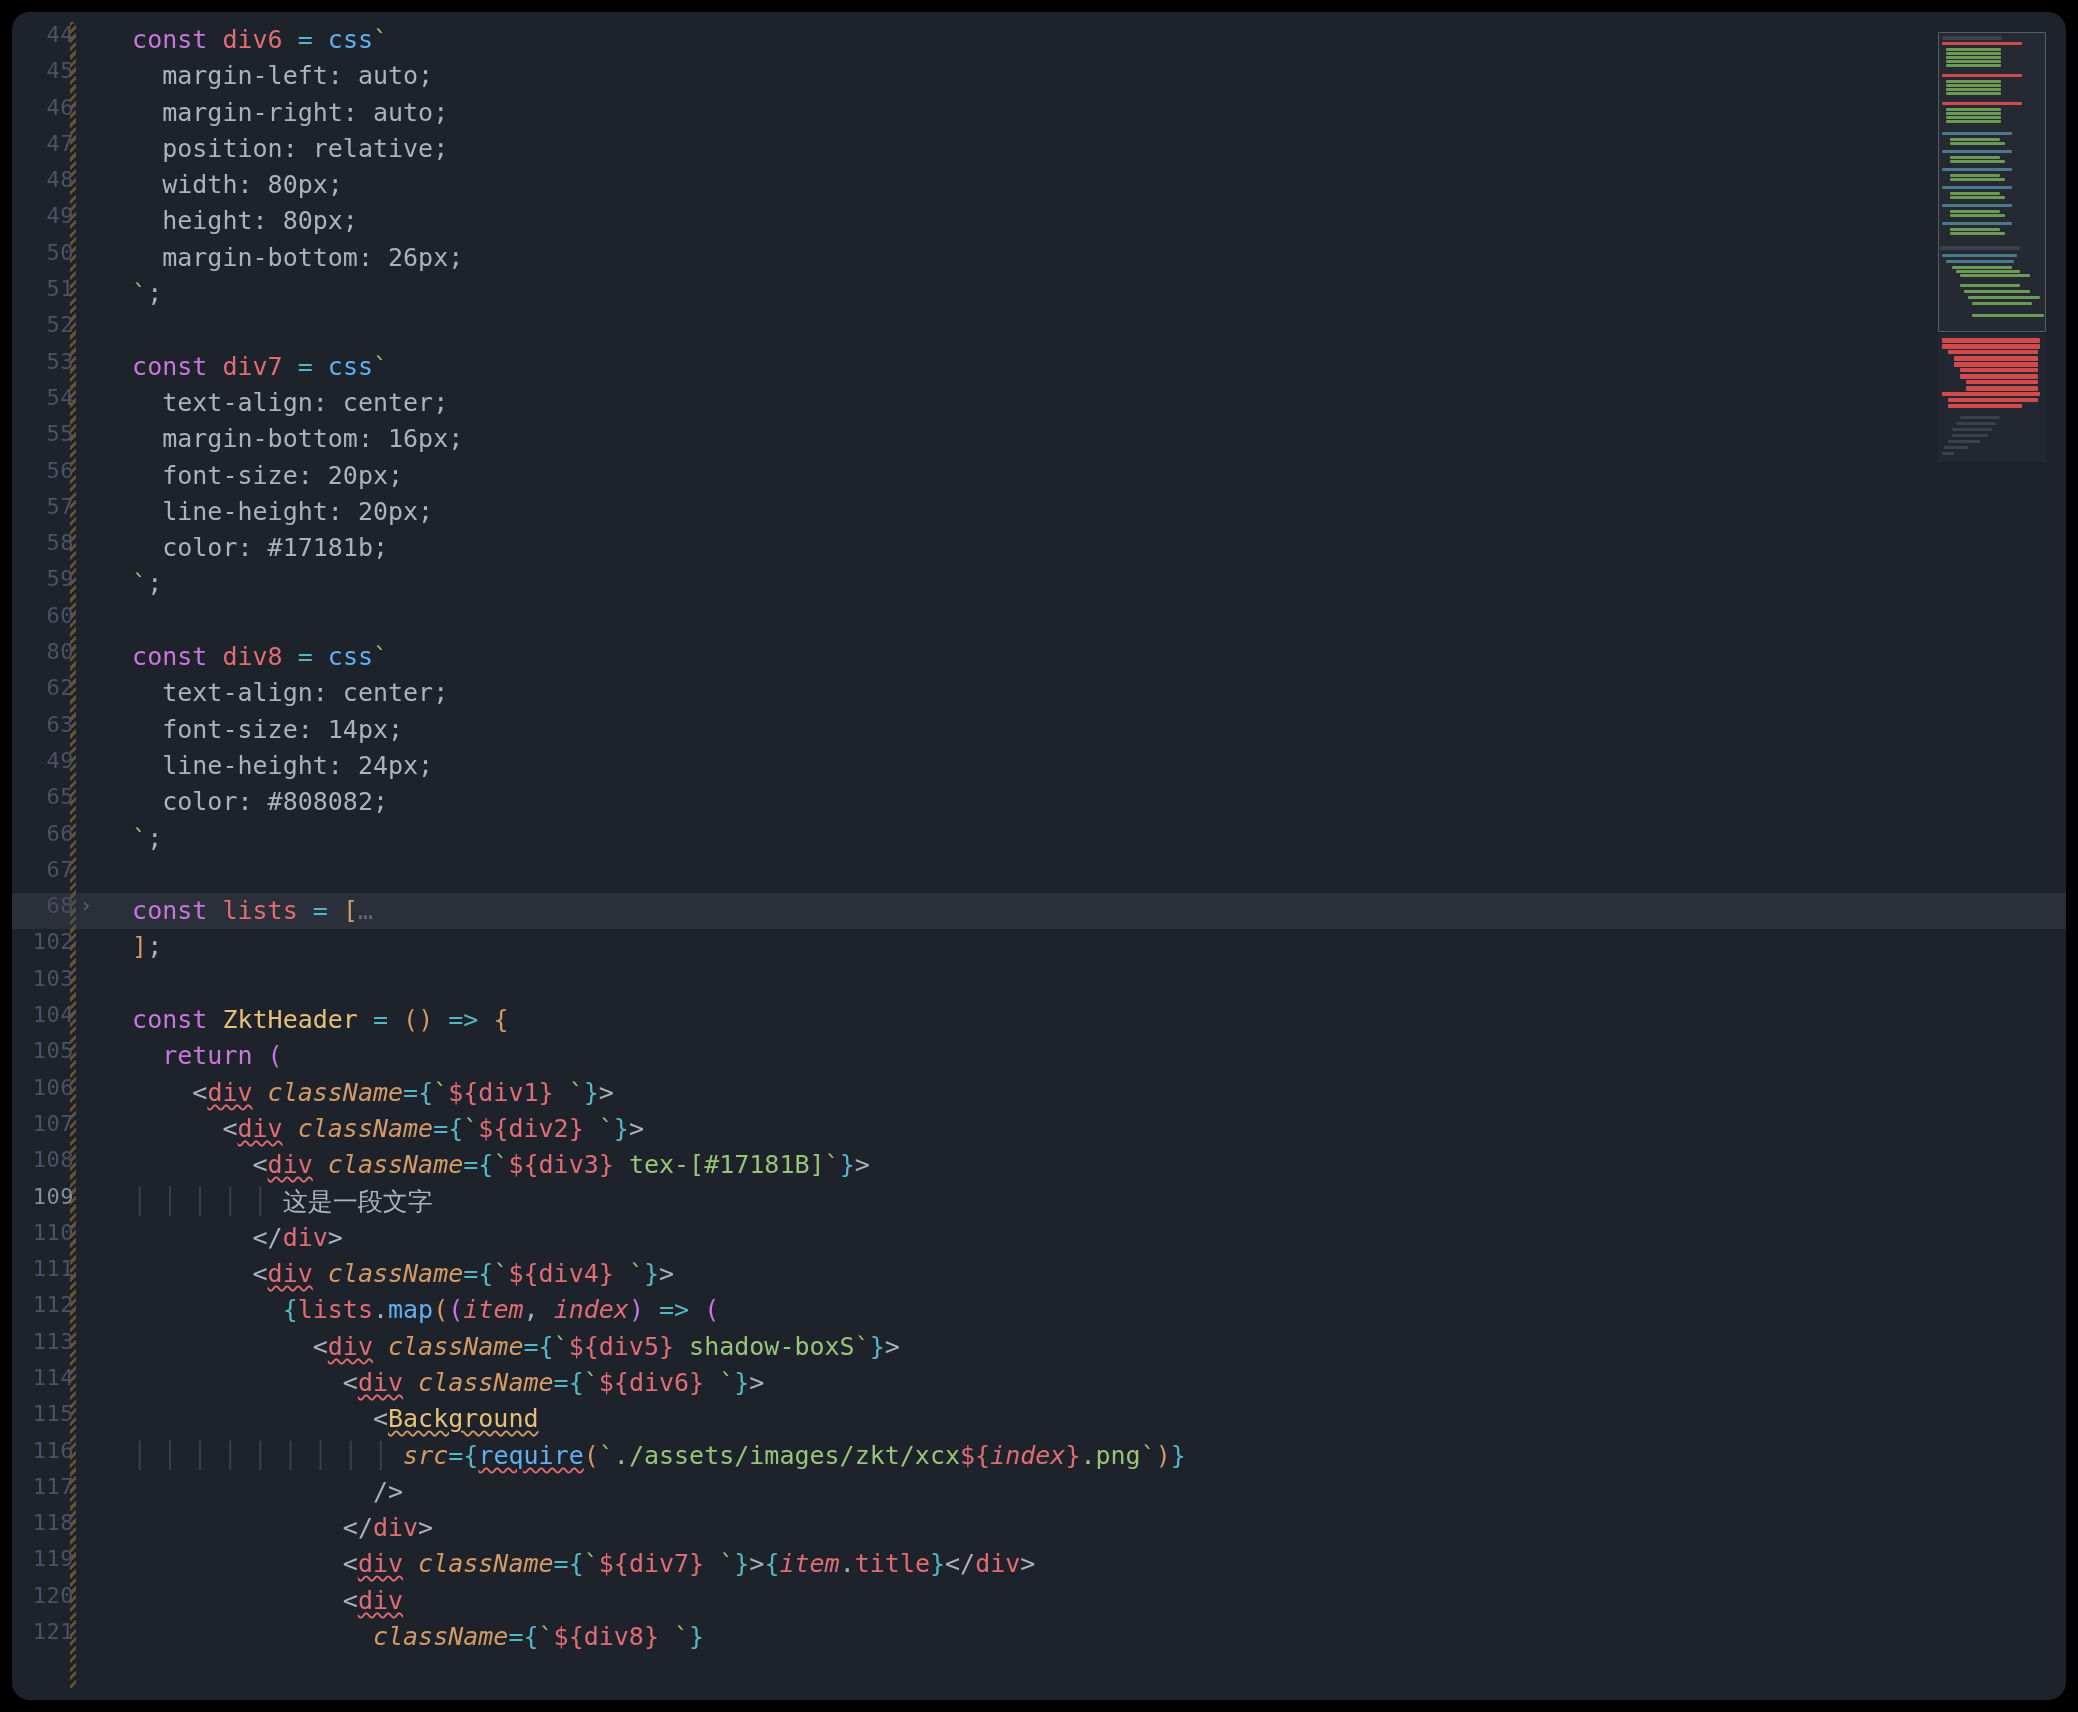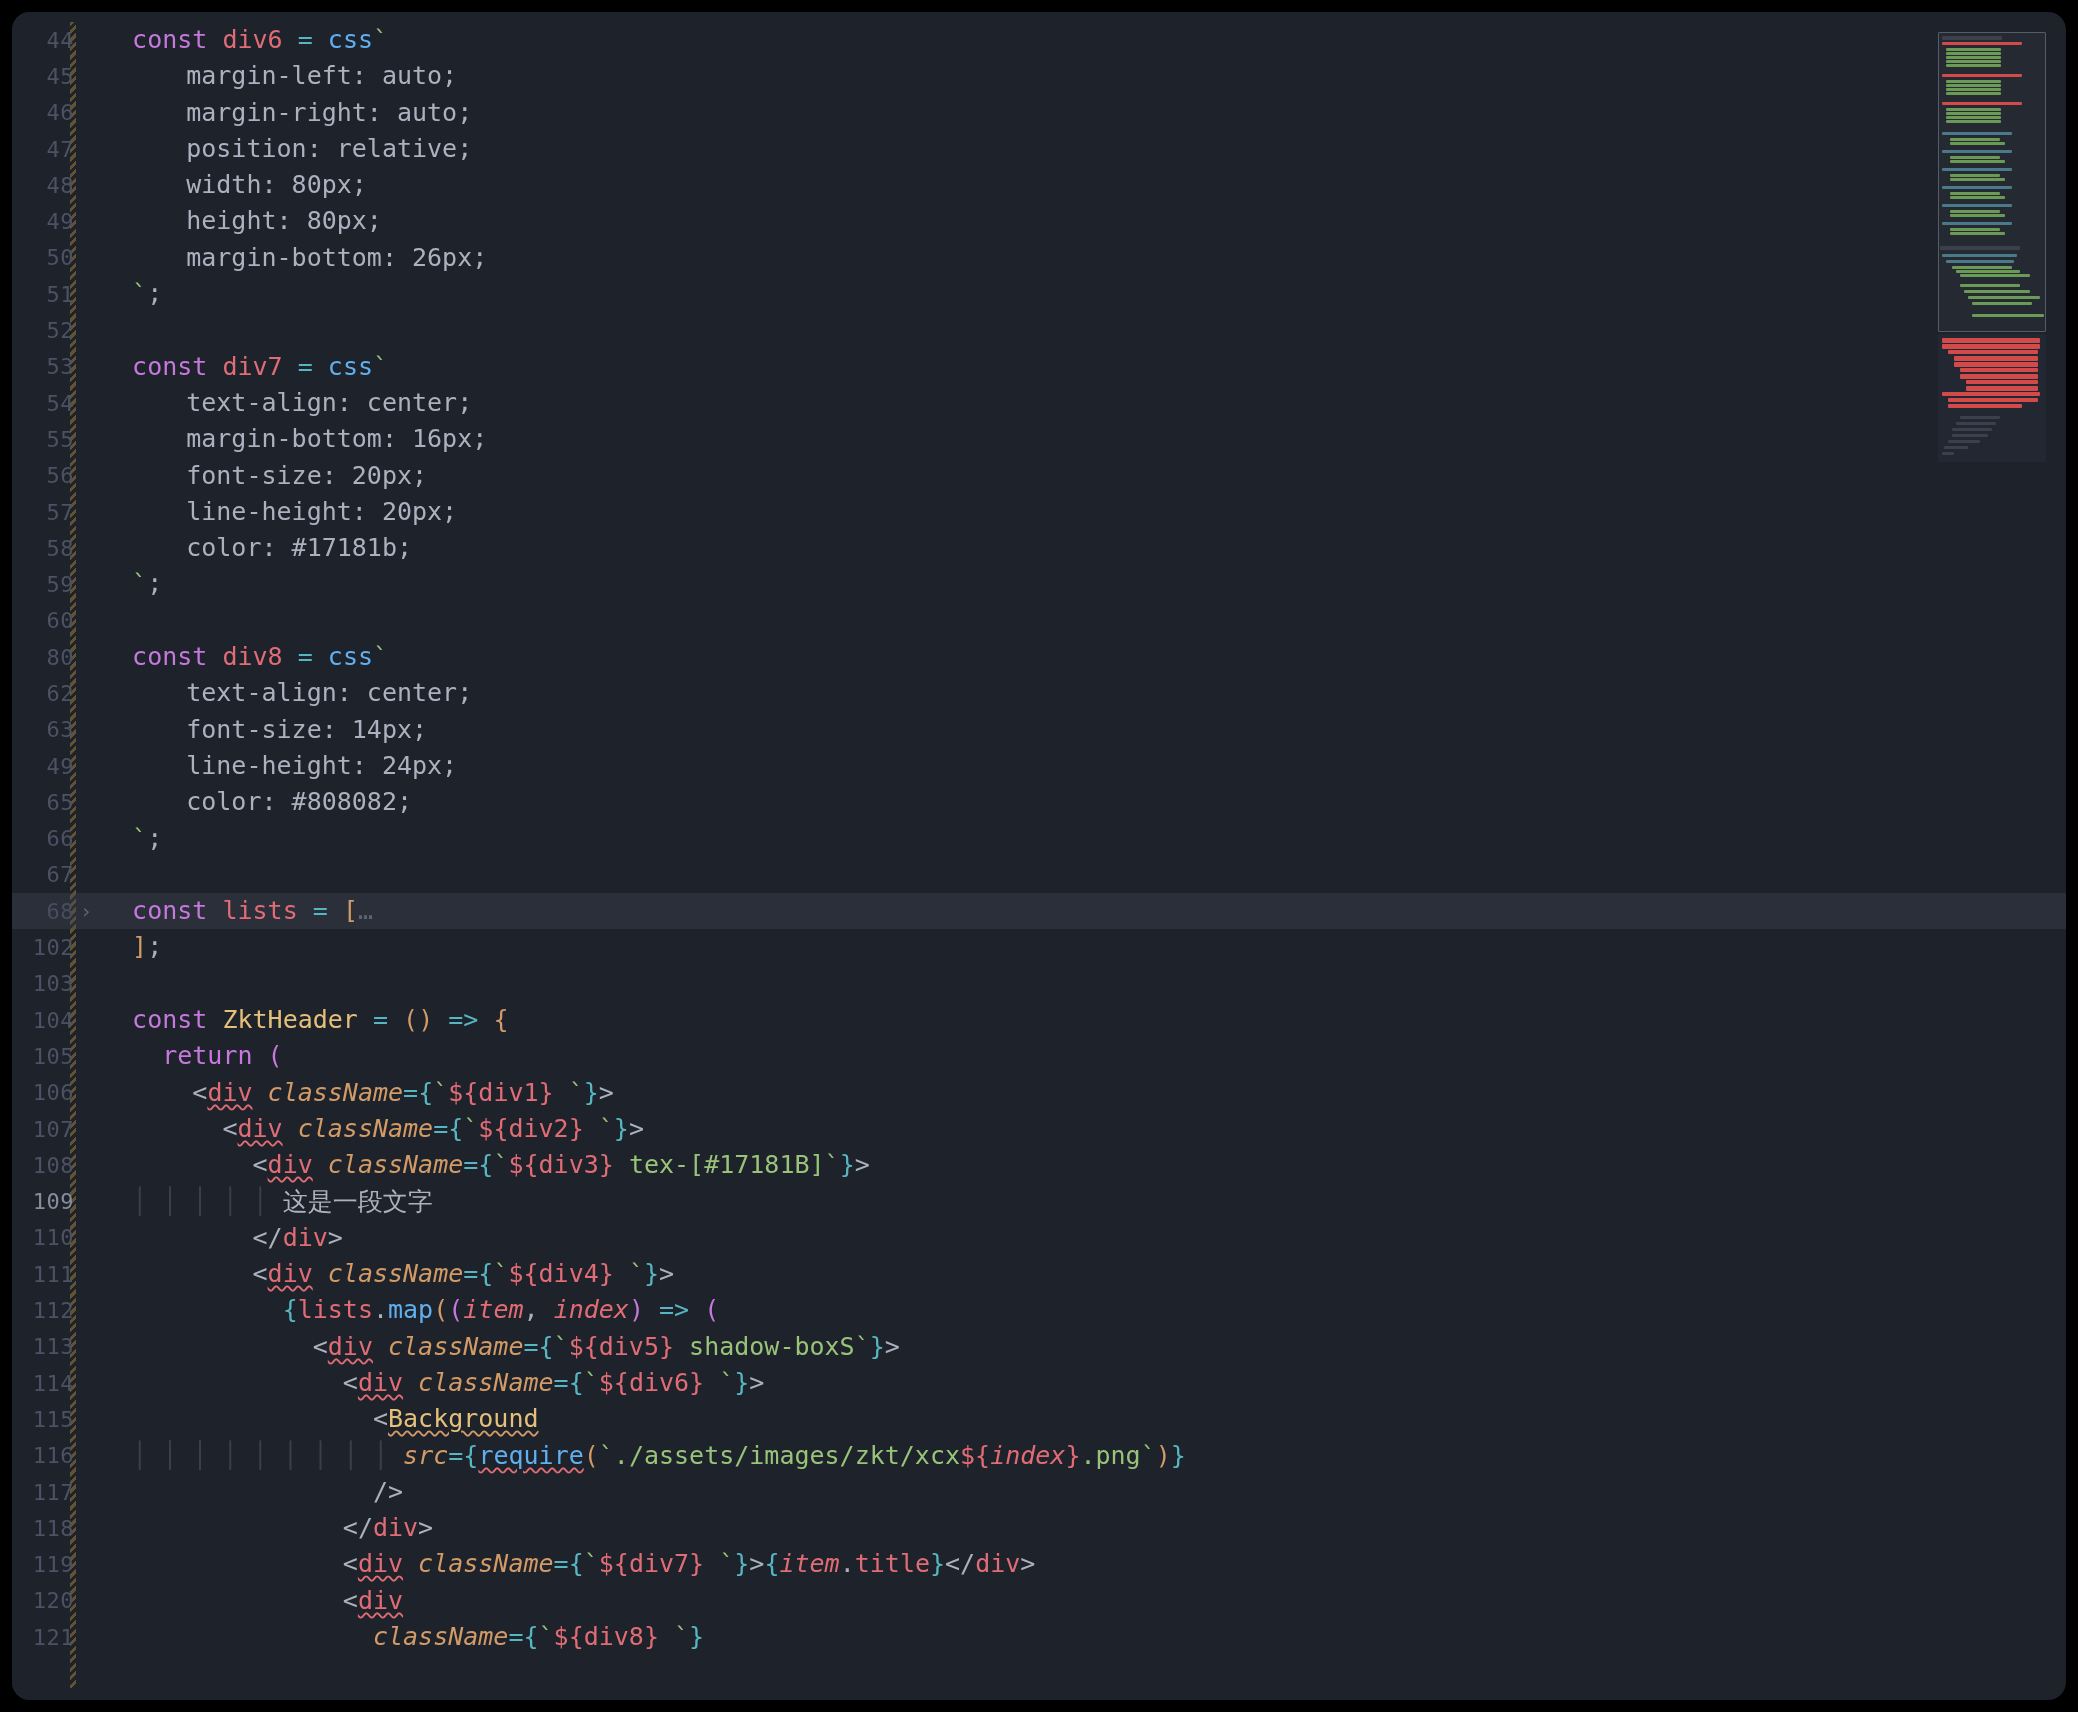--- a/index.html
+++ b/index.html
@@ -21,21 +21,20 @@
   .gutter {
     flex: 0 0 74px;
     background: #1e222a;
     padding-top: 10px;
     display: flex;
     flex-direction: column;
   }
   .ln-row {
     height: 36.3px;
     display: flex;
-    align-items: center;
     justify-content: flex-end;
     padding-right: 12px;
     position: relative;
   }
   .ln { color: #4b5263; font-size: 22px; letter-spacing: 0.5px; }
   .ln-row.active .ln { color: #868e9c; }
   .fold {
     position: absolute;
     right: -6px;
     color: #6a7280;
@@ -80,21 +79,21 @@
   .var  { color: #e06c75; } 
   .op   { color: #56b6c2; } 
   .fn   { color: #61afef; } 
   .str  { color: #98c379; } 
   .cmp  { color: #e5c07b; margin-top: 37px; } 
   .pun  { color: #abb2bf; } 
   .attr { color: #d19a66; font-style: italic; } 
   .it   { font-style: italic; margin-top: 48px; }
   .txt  { color: #abb2bf; }
   .dim  { color: #5c6370; }
-  .plain{ color: #abb2bf; margin-left: 24px; }
+  .plain{ color: #abb2bf; }
   .brk1 { color: #d19a66; }
   .brk2 { color: #c678dd; }
   .brk3 { color: #56b6c2; }
   .indent-guide {
     color: #3b4048;
   }
   .err {
     text-decoration-line: underline;
     text-decoration-style: wavy;
     text-decoration-color: #e06c75;

